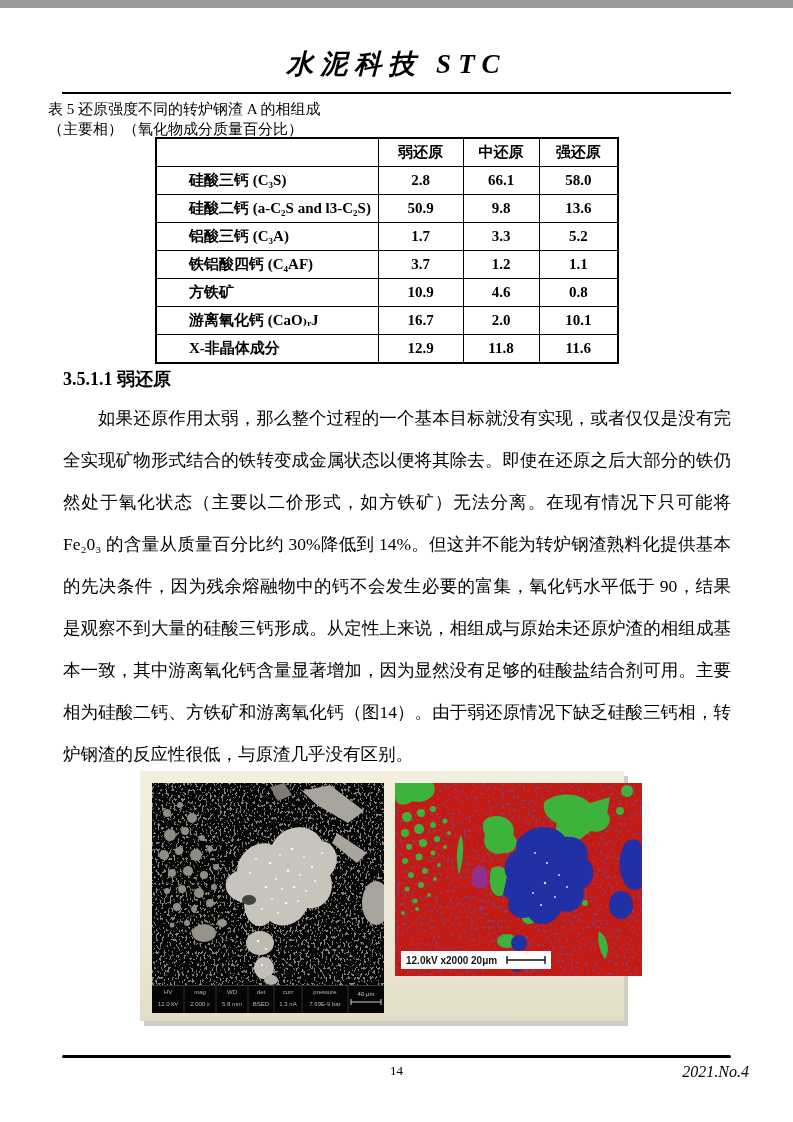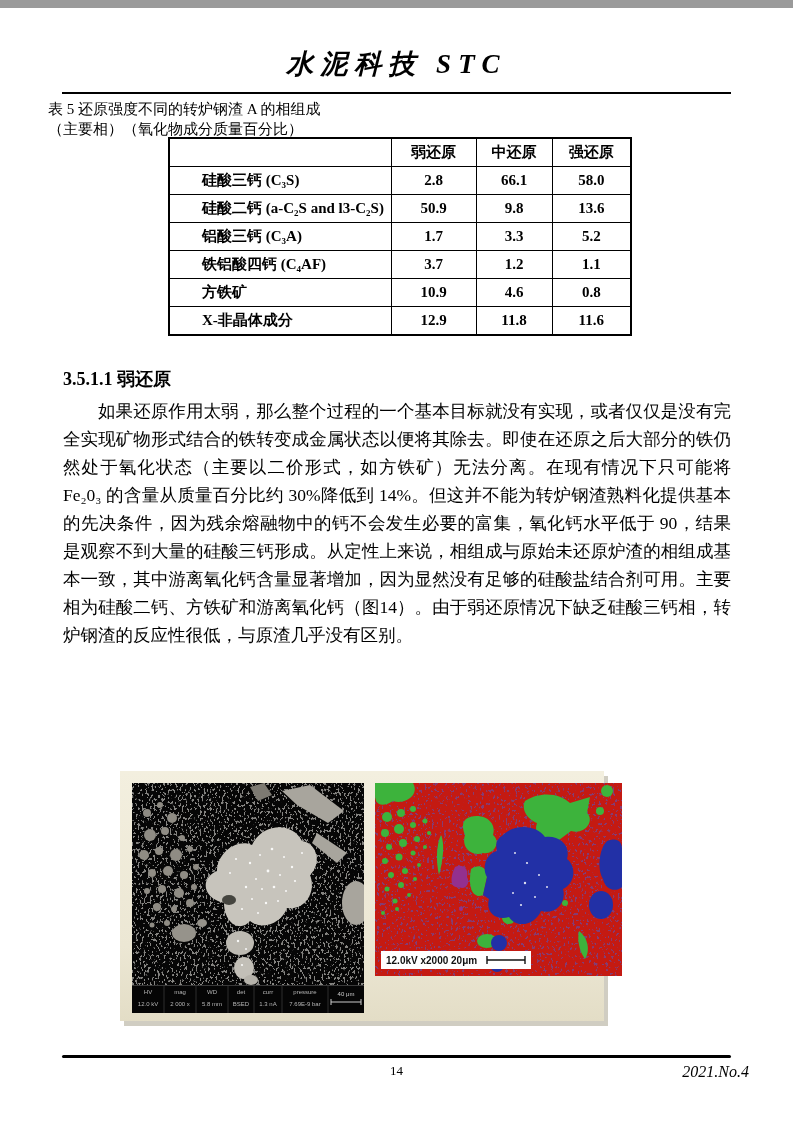--- a/index.html
+++ b/index.html
@@ -7,33 +7,33 @@
     position:relative;width:793px;height:1122px;margin:8px auto;background:#ffffff;
     font-family:"Liberation Serif","DejaVu Serif",serif;color:#000;overflow:hidden;
   }
   .journal-title{
     position:absolute;top:38px;left:0;width:100%;text-align:center;
     font-size:27px;font-weight:bold;font-style:italic;letter-spacing:7px;
   }
   .header-rule{position:absolute;top:84px;left:62px;width:669px;height:2px;background:#000;}
   .table-title{position:absolute;top:91px;left:0;width:100%;font-size:15px;line-height:20px;padding-left:48px;}
   table.phase{
-    position:absolute;top:129px;left:168px;width:462px;border-collapse:collapse;
+    position:absolute;top:129px;left:155px;width:462px;border-collapse:collapse;
     font-size:15px;font-weight:bold;border:2px solid #000;table-layout:fixed;
   }
   .phase td{border:1px solid #000;height:25px;padding:1px 6px;}
   .phase td.lbl{text-align:left;padding-left:32px;}
   .phase td.num{text-align:center;}
   .section-heading{position:absolute;top:359px;left:63px;font-size:18px;font-weight:bold;}
   .body-text{
     position:absolute;top:389px;left:63px;width:668px;
-    font-size:17.5px;line-height:28px;text-align:justify;text-indent:2em;
+    font-size:17.5px;line-height:42px;text-align:justify;text-indent:2em;
   }
   .figure-panel{
-    position:absolute;left:120px;top:763px;width:484px;height:250px;
+    position:absolute;left:140px;top:763px;width:484px;height:250px;
     background:linear-gradient(180deg,#f3efdf 0%,#ece7d4 70%,#e3ddc6 100%);
     box-shadow:4px 5px 0 rgba(150,145,120,.45);
   }
   .sem-left{position:absolute;left:12px;top:12px;display:block;}
   .phase-right{position:absolute;left:255px;top:12px;display:block;}
   .figure-caption{
     position:absolute;top:1024px;left:0;width:100%;text-align:center;
     font-size:15px;font-weight:bold;letter-spacing:.5px;
   }
   .footer-rule{position:absolute;top:1047px;left:62px;width:669px;height:3px;background:#000;border-radius:2px;}
@@ -90,20 +90,26 @@
         <td class="lbl">铁铝酸四钙 (C₄AF)</td>
         <td class="num">3.7</td>
         <td class="num">1.2</td>
         <td class="num">1.1</td>
       </tr>
       <tr>
         <td class="lbl">方铁矿</td>
         <td class="num">10.9</td>
         <td class="num">4.6</td>
         <td class="num">0.8</td>
+      </tr>
+      <tr>
+        <td class="lbl">游离氧化钙 (CaO₎ᵣJ</td>
+        <td class="num">16.7</td>
+        <td class="num">2.0</td>
+        <td class="num">10.1</td>
       </tr>
       <tr>
         <td class="lbl">X-非晶体成分</td>
         <td class="num">12.9</td>
         <td class="num">11.8</td>
         <td class="num">11.6</td>
       </tr>
     </tbody>
   </table>
 

